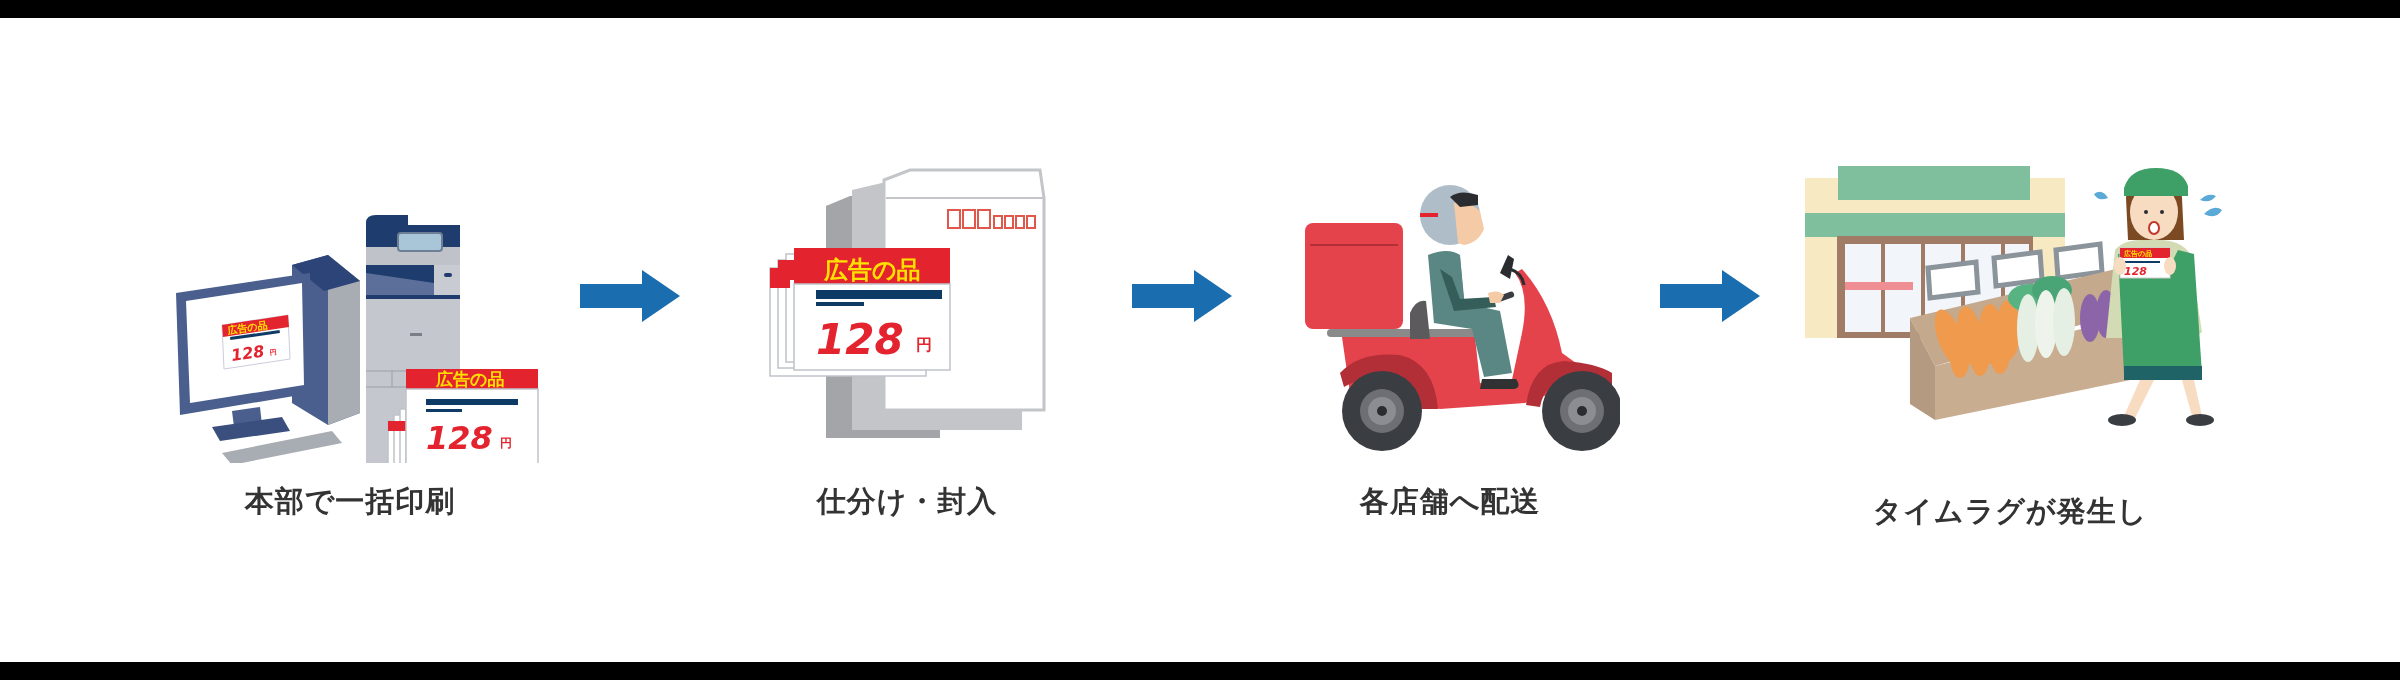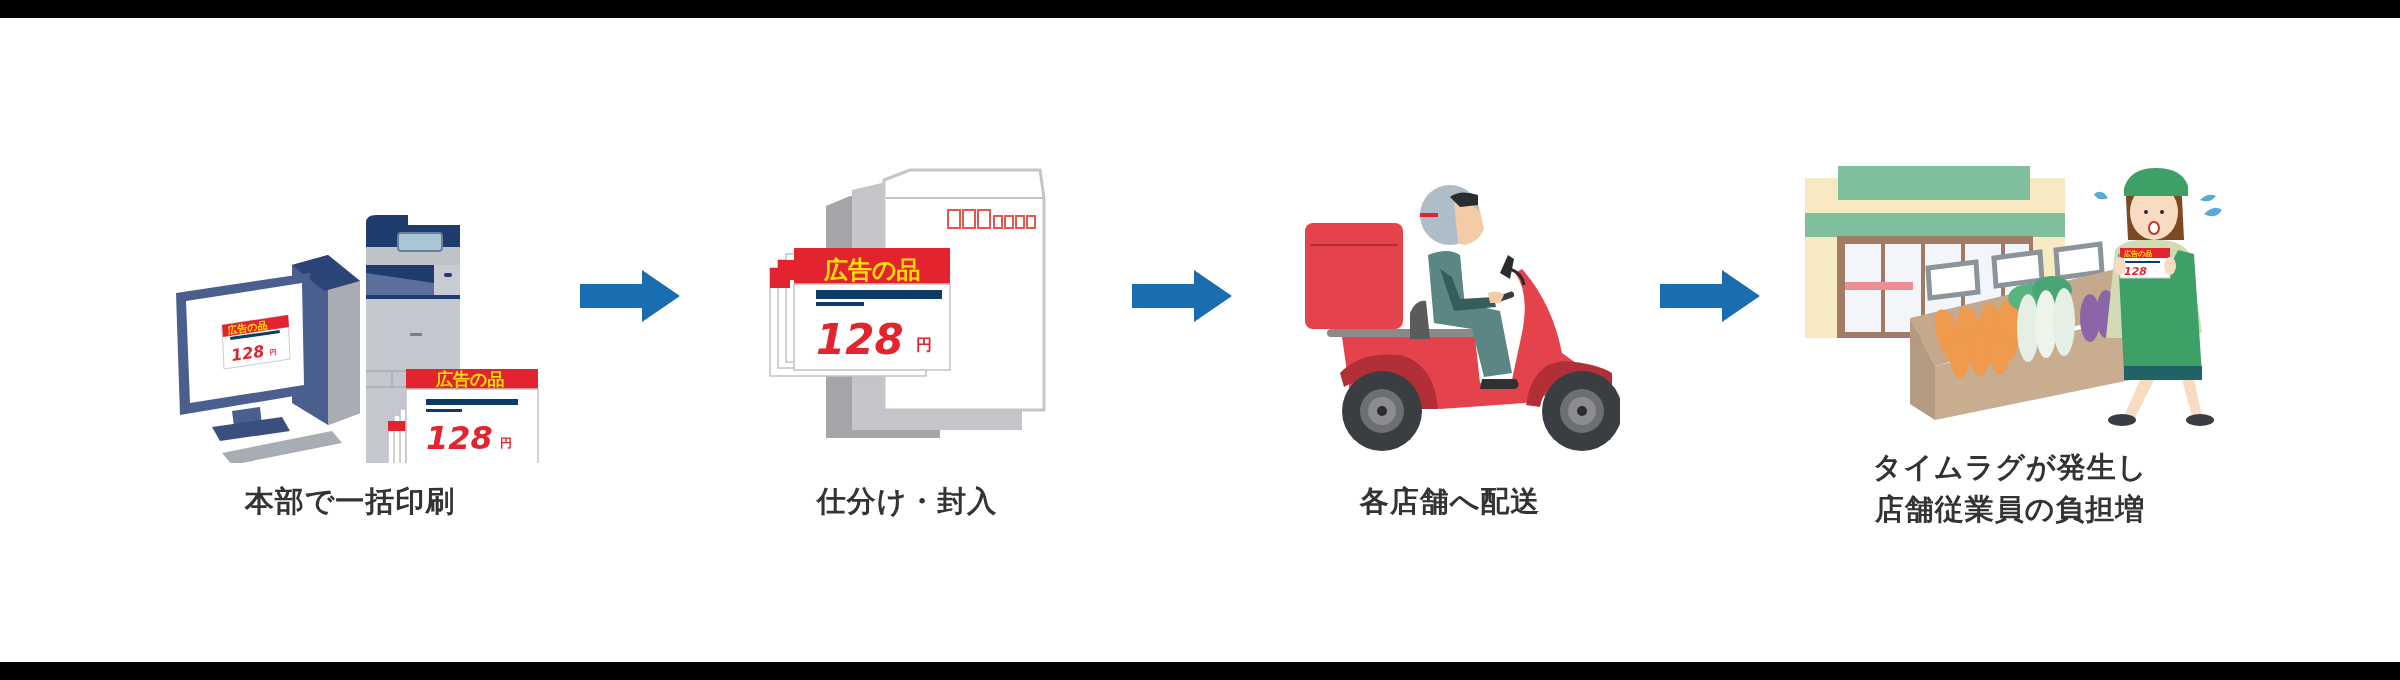--- a/index.html
+++ b/index.html
@@ -238,19 +238,18 @@
       <g>
         <rect x="330" y="90" width="50" height="30" fill="#fff" stroke="#ccc" stroke-width="1"></rect>
         <rect x="330" y="90" width="50" height="10" fill="#e3242e"></rect>
         <text x="334" y="98" font-size="7" fill="#ffe100">広告の品</text>
         <rect x="334" y="103" width="36" height="2" fill="#0e3a66"></rect>
         <text x="334" y="117" font-size="11" fill="#e3242e" font-style="italic">128</text>
         <ellipse cx="330" cy="108" rx="6" ry="9" fill="#f8dcc2"></ellipse>
         <ellipse cx="380" cy="108" rx="6" ry="9" fill="#f8dcc2"></ellipse>
       </g>
     </svg>
-    <div class="caption" style="left:1800px;top:428px;">
+    <div class="caption" style="left:1800px;top:472px;">
       <div>タイムラグが発生し</div>
-      <div>店舗従業員の負担増</div>
     </div>
   </div>
 
 </div>
 
 </body></html>

